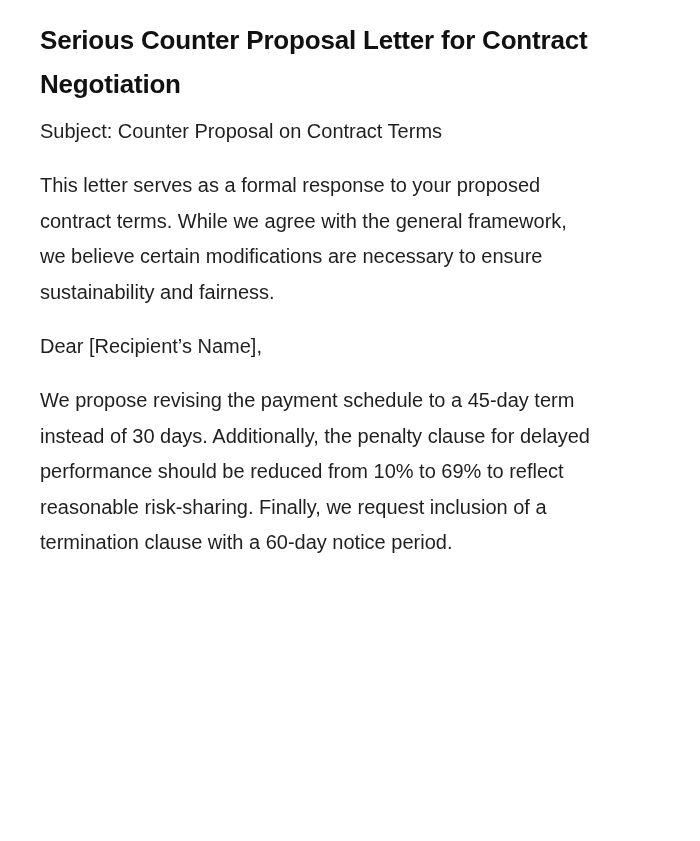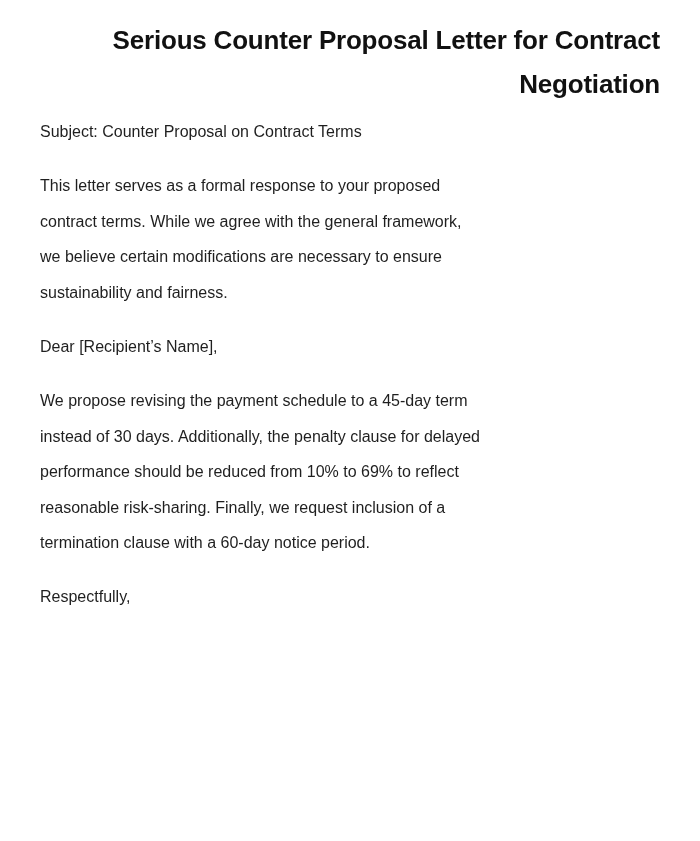--- a/index.html
+++ b/index.html
@@ -17,25 +17,24 @@
     padding: 18px 40px 0 40px;
   }
   .doc-title {
     margin: 0 0 8px 0;
     font-size: 26px;
     line-height: 44px;
     font-weight: 700;
     color: #111111;
     white-space: pre-line;
     letter-spacing: -0.2px;
-    text-align: right;
   }
   .doc-par {
     margin: 0 0 19px 0;
-    font-size: 16px;
+    font-size: 20px;
     line-height: 35.4px;
     font-weight: 400;
     color: #1f1f1f;
     white-space: pre-line;
   }
 </style>
 </head>
 <body>
 
 <main class="letter">
@@ -51,15 +50,14 @@
 
   <p class="doc-par">Dear [Recipient’s Name],</p>
 
   <p class="doc-par">We propose revising the payment schedule to a 45-day term
 instead of 30 days. Additionally, the penalty clause for delayed
 performance should be reduced from 10% to 69% to reflect
 reasonable risk-sharing. Finally, we request inclusion of a
 termination clause with a 60-day notice period.</p>
 
 
-  <p class="doc-par">Respectfully,</p>
 
 </main>
 
 </body></html>

